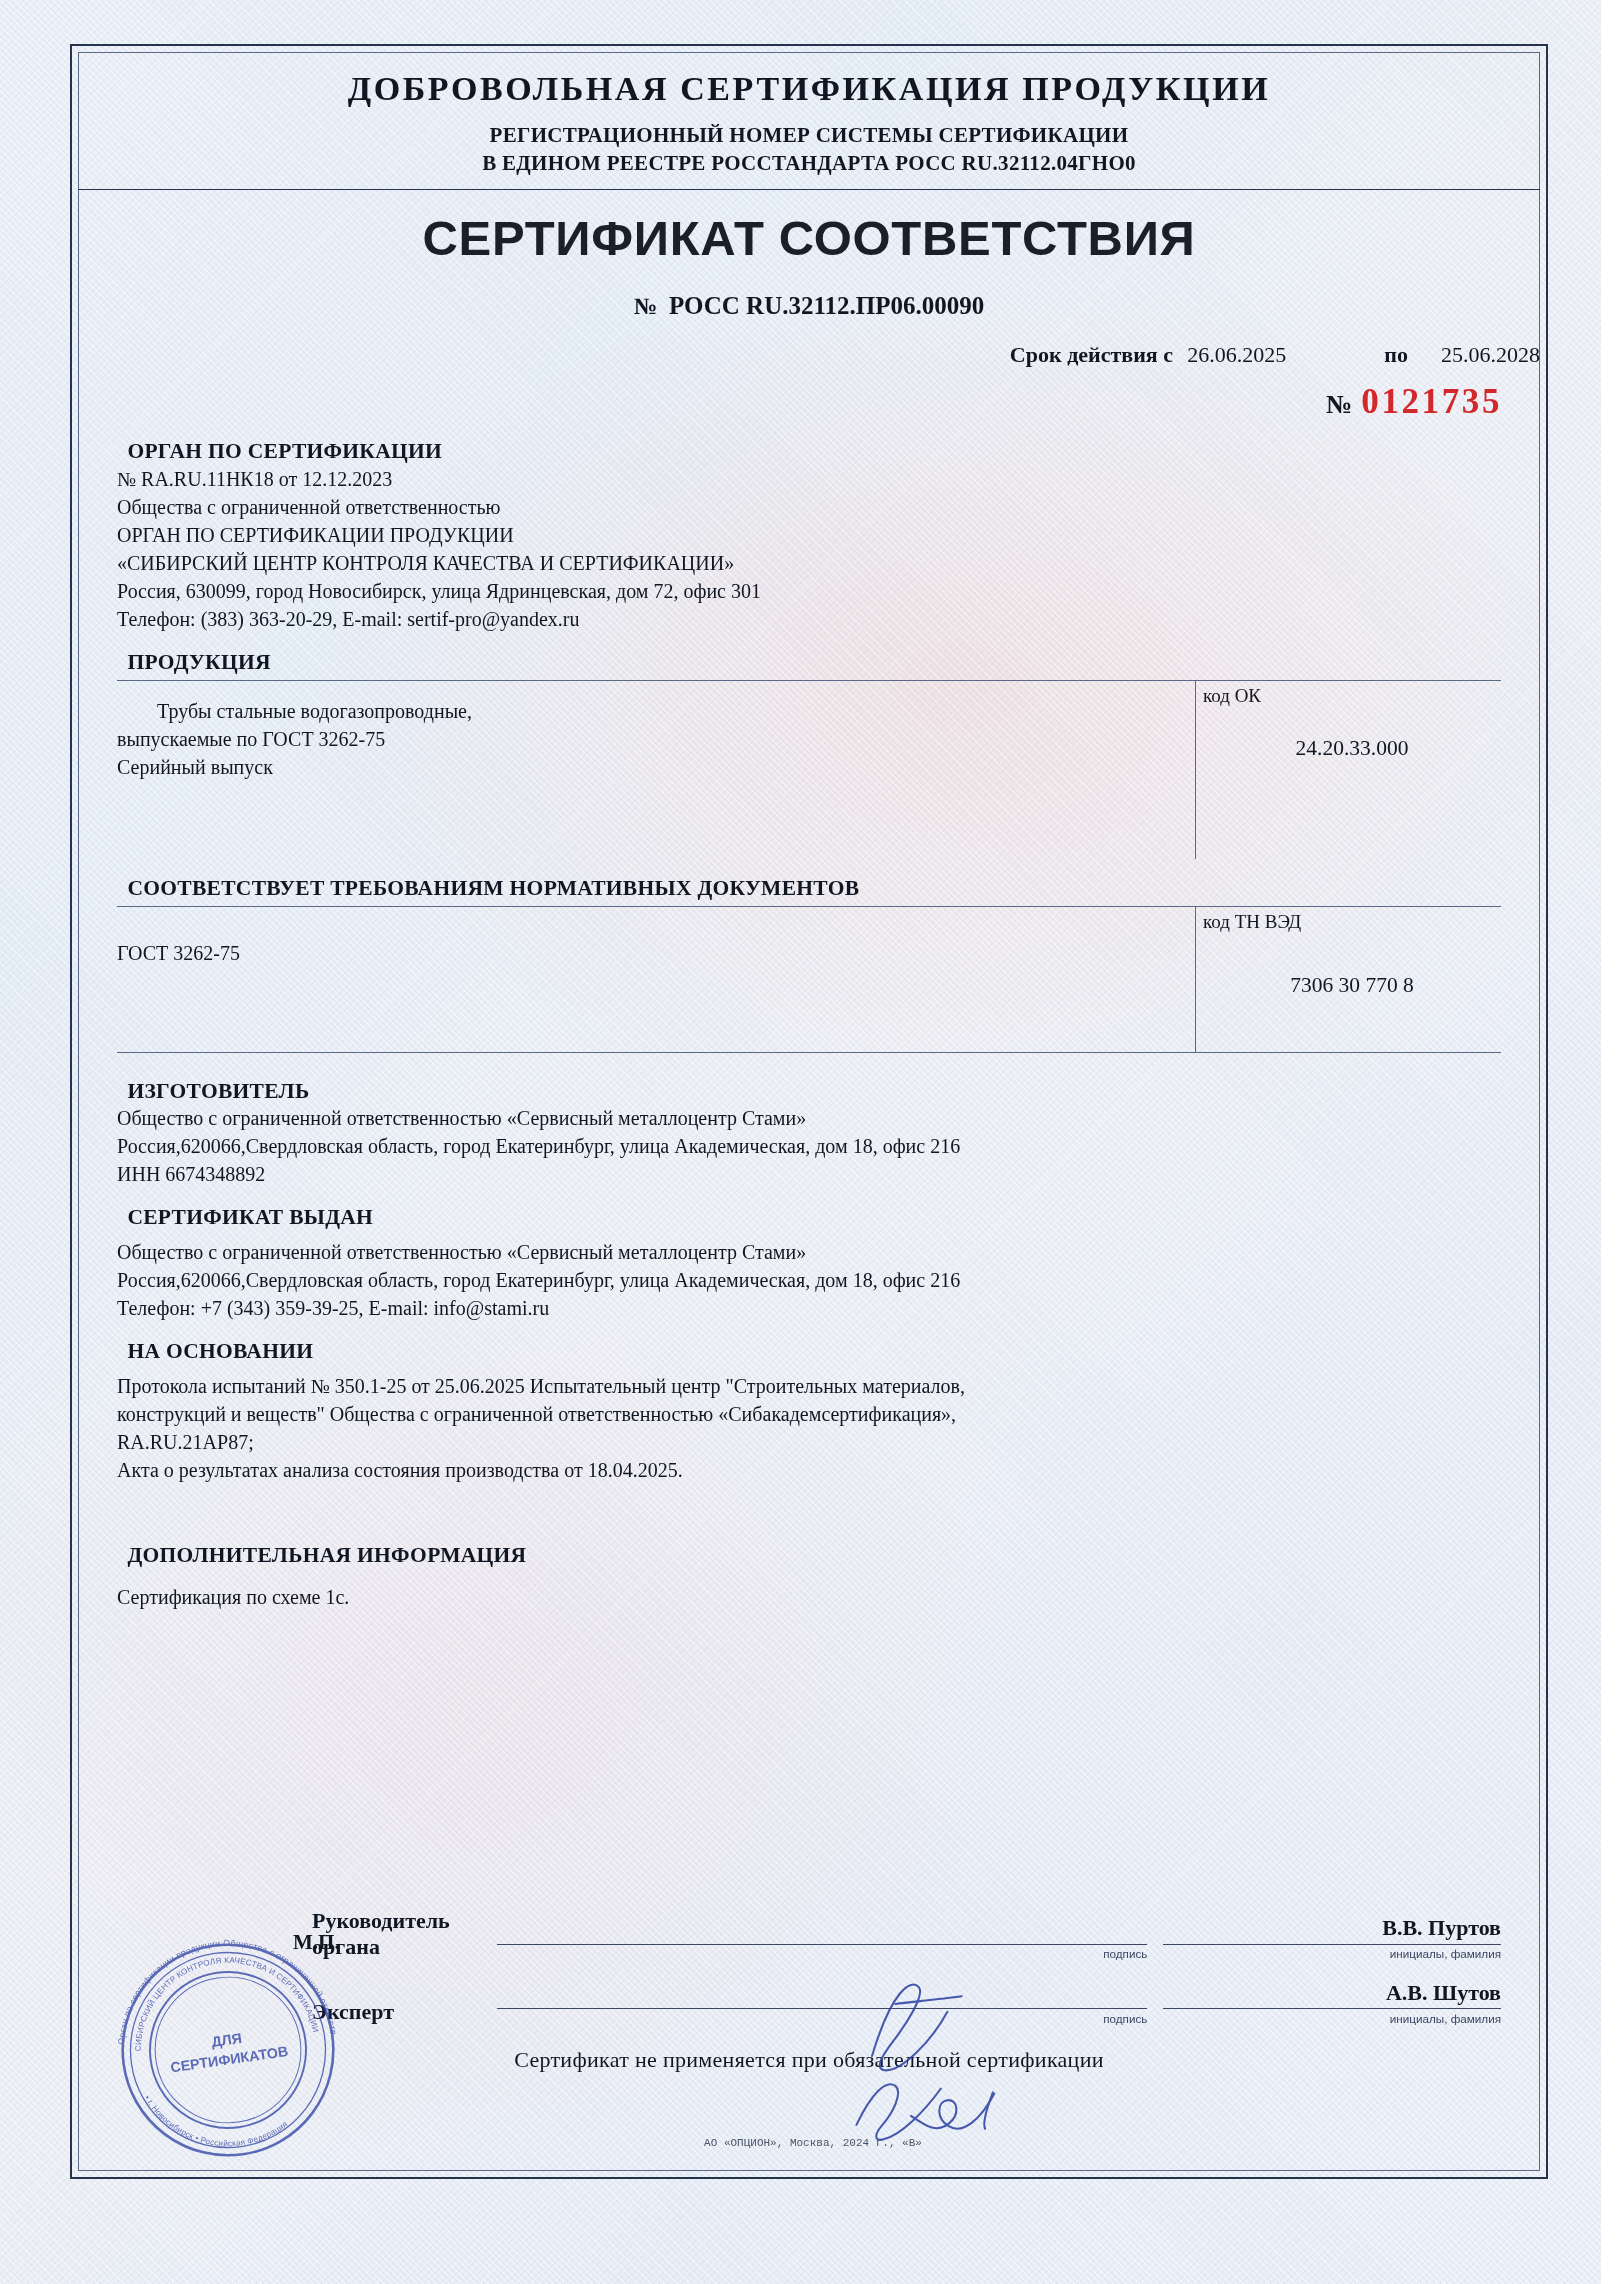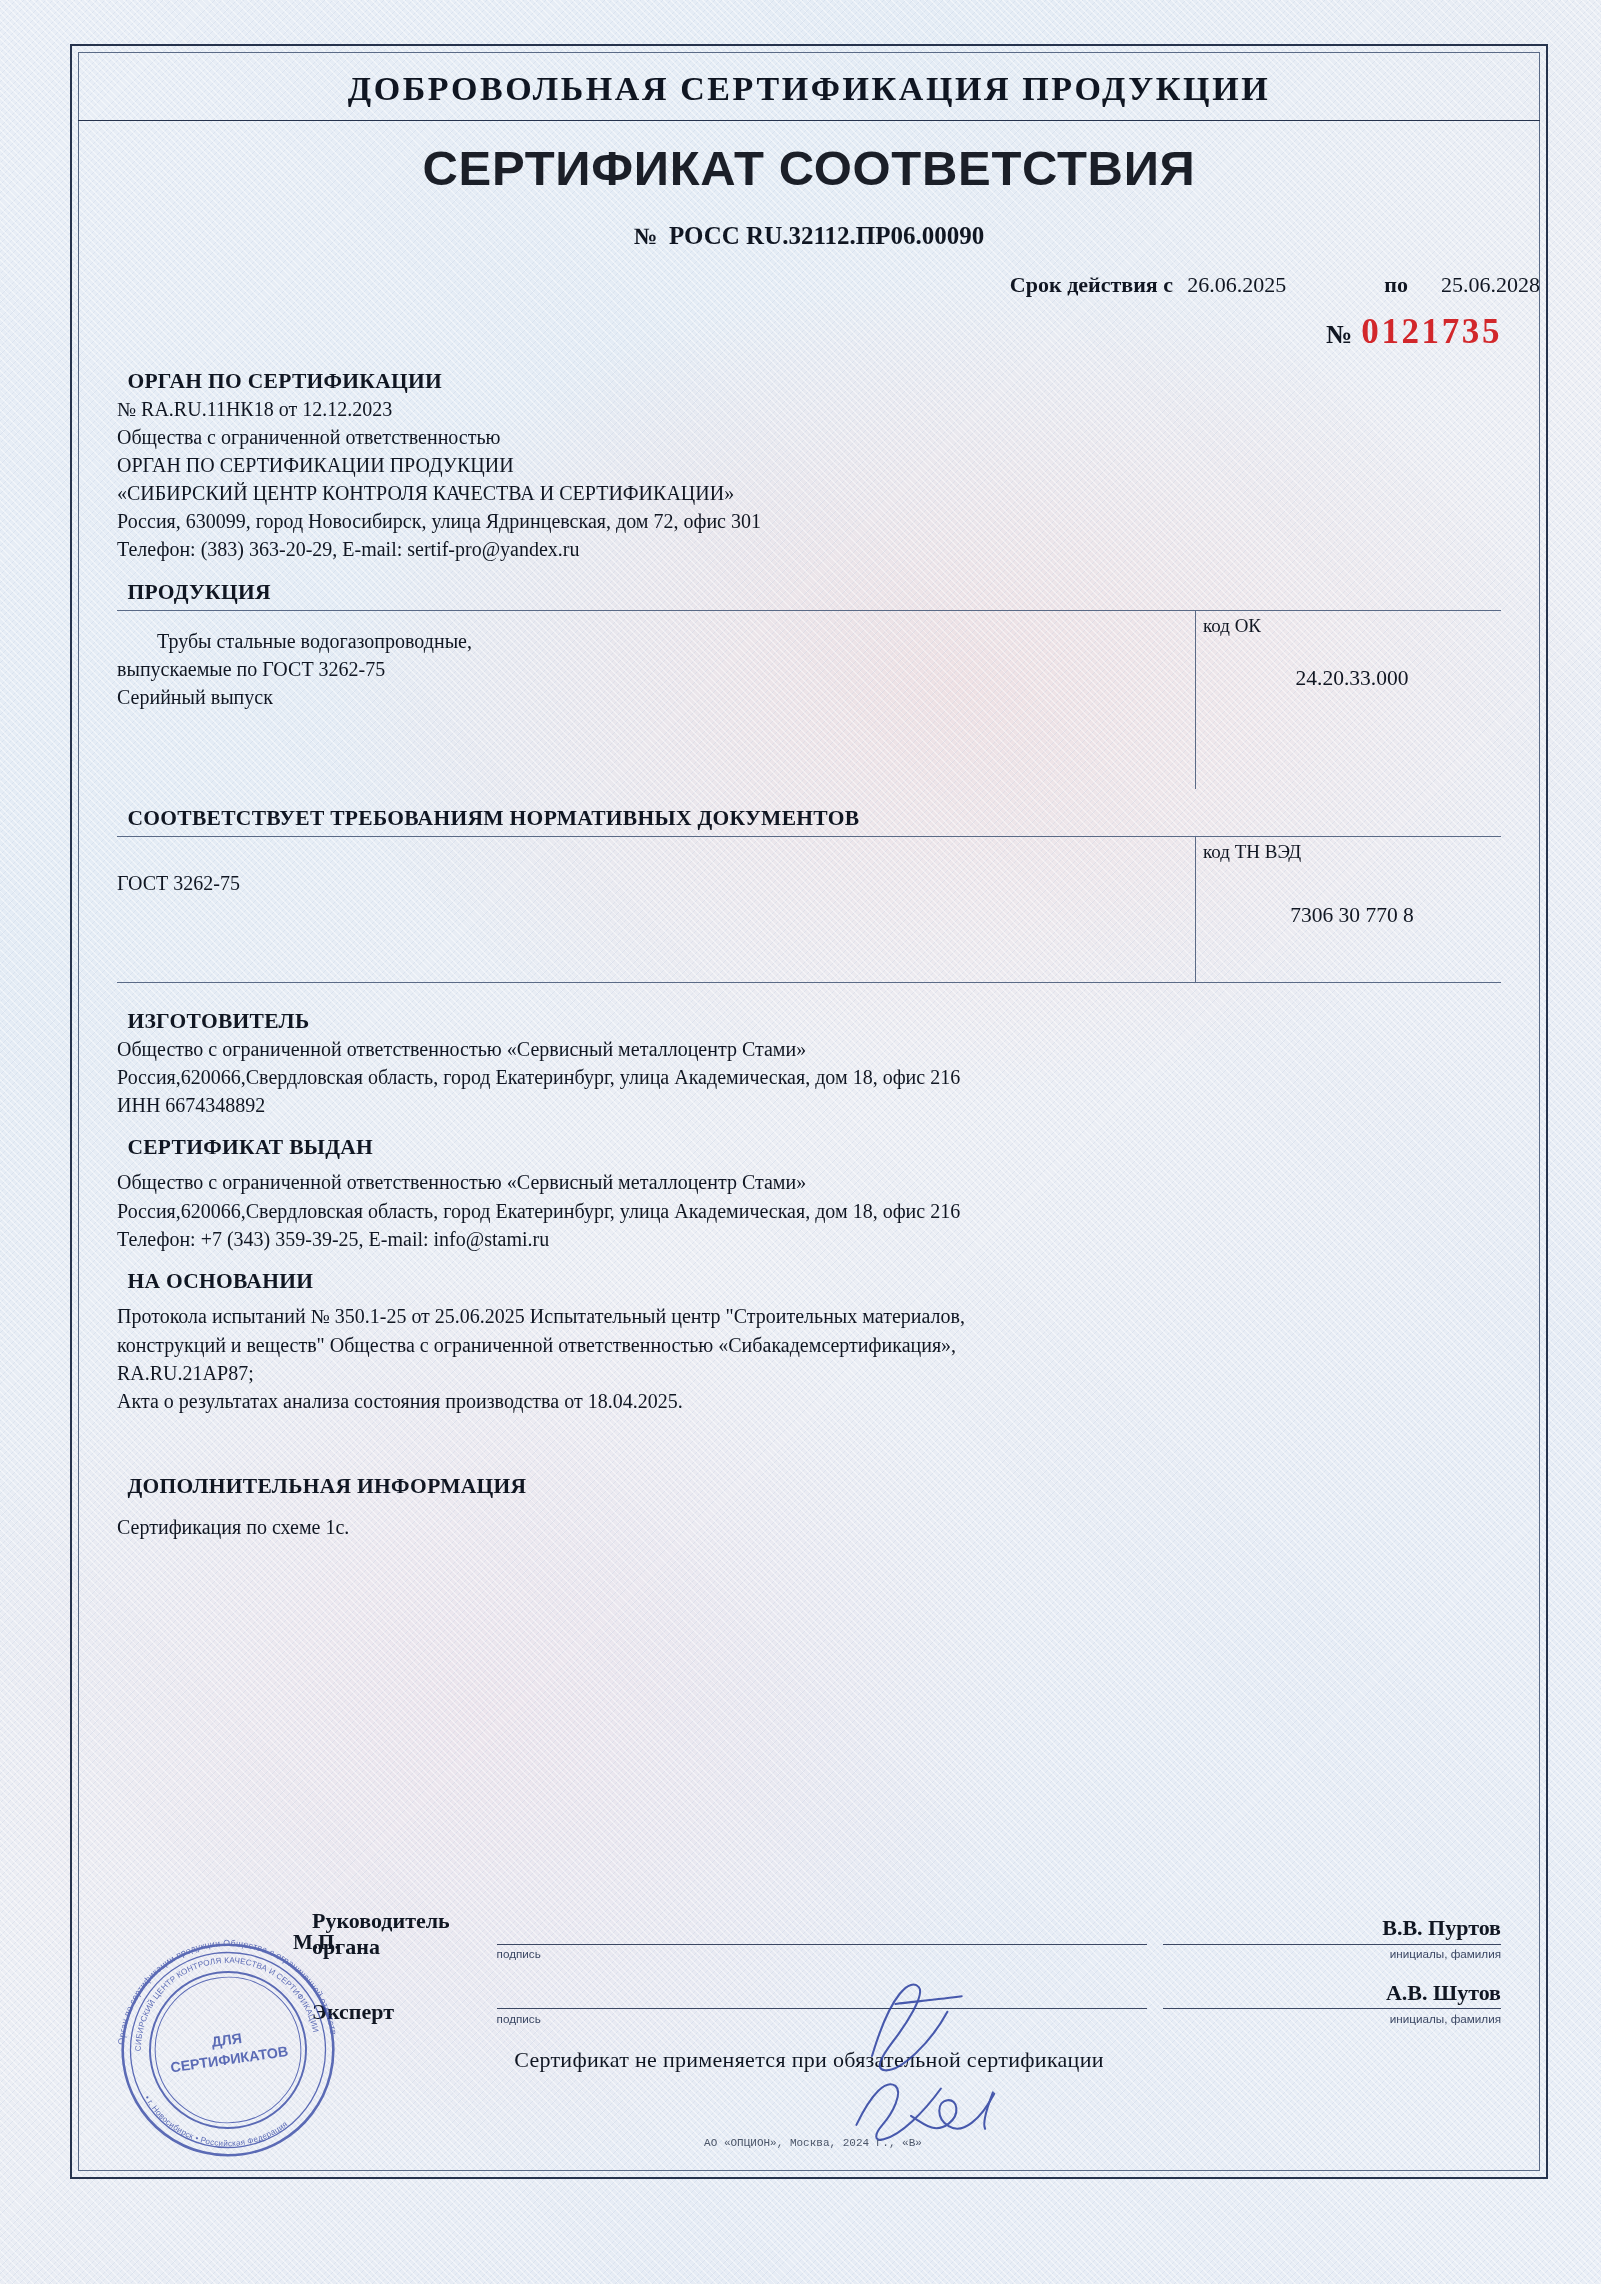--- a/index.html
+++ b/index.html
@@ -200,21 +200,21 @@
     width: 364px;
     font-weight: bold;
     font-size: 22px;
     color: #101622;
     padding-left: 195px;
     box-sizing: border-box;
   }
   .sign-line {
     flex: 1 1 auto;
     margin: 0 15.6px;
-    text-align: left;
+    text-align: right;
   }
   .sign-line .rule {
     border-bottom: 0.7px solid #3b4763;
     height: 0;
   }
   .sign-line .cap {
     font-family: "Liberation Sans", sans-serif;
     font-size: 11.7px;
     color: #3b4763;
     margin-top: 2.6px;
@@ -292,20 +292,24 @@
 <body>
 
 <div class="page">
 
   <div class="outer-border"></div>
   <div class="inner-border"></div>
 
   <div class="content">
 
     <div class="hdr-main">ДОБРОВОЛЬНАЯ СЕРТИФИКАЦИЯ ПРОДУКЦИИ</div>
+    <div class="hdr-sub">
+      <div>РЕГИСТРАЦИОННЫЙ НОМЕР СИСТЕМЫ СЕРТИФИКАЦИИ</div>
+      <div>В ЕДИНОМ РЕЕСТРЕ РОССТАНДАРТА  РОСС RU.32112.04ГНО0</div>
+    </div>
     <div class="hdr-rule"></div>
 
     <div class="title">СЕРТИФИКАТ СООТВЕТСТВИЯ</div>
 
     <div class="cert-no-row">
       <span class="num-sign">№</span>
       <span>РОСС  RU.32112.ПР06.00090</span>
     </div>
 
     <div class="validity-row">

